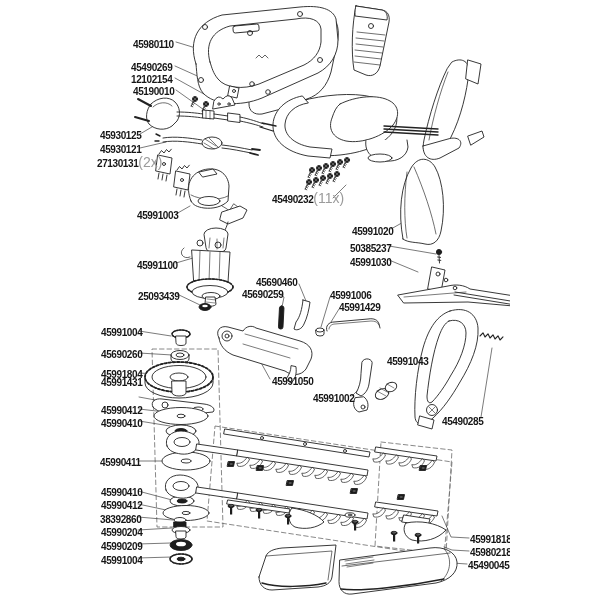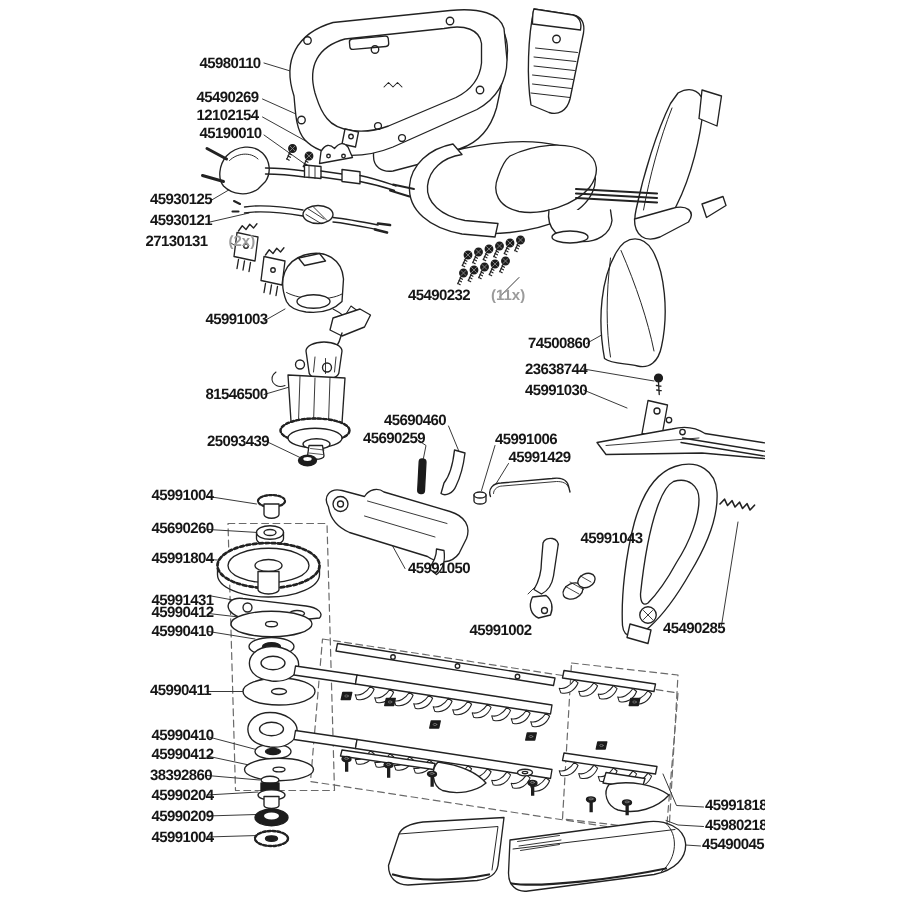--- a/index.html
+++ b/index.html
@@ -2,21 +2,21 @@
 <html><head>
 <meta charset="utf-8">
 <style>
   html,body{margin:0;padding:0;background:#fff;}
   #stage{position:relative;width:510px;height:600px;background:#ffffff;overflow:hidden;
          font-family:"Liberation Sans",sans-serif;}
   #art{position:absolute;left:0;top:0;}
   .lbl{position:absolute;white-space:nowrap;
        font:700 10px/10px "Liberation Sans",sans-serif;
        letter-spacing:-0.4px;color:#161616;}
-  .lbl .qty{font-weight:700;font-size:10px;color:#9b9b9b;letter-spacing:0;margin-left:14px;}
+  .lbl .qty{font-weight:400;font-size:14px;color:#9b9b9b;letter-spacing:0;margin-left:0;}
 </style>
 </head>
 <body>
 
 <div id="stage">
 
 <svg id="art" width="600" height="600" viewBox="0 0 600 600" fill="none" stroke="#222" stroke-width="0.9" stroke-linejoin="round" stroke-linecap="round">
   <defs>
     <g id="scrw">
       <path d="M-1.5,2 L-3.8,7.2 M-3.9,6.8 l1.7,1 M-3.1,4.9 l1.7,1 M-2.4,3.2 l1.7,1" stroke="#222" stroke-width=".8"></path>
@@ -413,38 +413,38 @@
 </svg>
 
   <div class="lbl" style="left:133px;top:38px"><span>45980110</span><span class="qty"></span></div>
   <div class="lbl" style="left:131px;top:61px"><span>45490269</span><span class="qty"></span></div>
   <div class="lbl" style="left:131px;top:73px"><span>12102154</span><span class="qty"></span></div>
   <div class="lbl" style="left:133px;top:85px"><span>45190010</span><span class="qty"></span></div>
   <div class="lbl" style="left:100px;top:129px"><span>45930125</span><span class="qty"></span></div>
   <div class="lbl" style="left:100px;top:143px"><span>45930121</span><span class="qty"></span></div>
   <div class="lbl" style="left:97px;top:157px"><span>27130131</span><span class="qty">(2x)</span></div>
   <div class="lbl" style="left:137px;top:209px"><span>45991003</span><span class="qty"></span></div>
-  <div class="lbl" style="left:137px;top:259px"><span>81546500</span><span class="qty"></span></div>
+  <div class="lbl" style="left:137px;top:259px"><span>45991100</span><span class="qty"></span></div>
   <div class="lbl" style="left:138px;top:290px"><span>25093439</span><span class="qty"></span></div>
   <div class="lbl" style="left:272px;top:193px"><span>45490232</span><span class="qty">(11x)</span></div>
-  <div class="lbl" style="left:352px;top:225px"><span>74500860</span><span class="qty"></span></div>
-  <div class="lbl" style="left:350px;top:242px"><span>23638744</span><span class="qty"></span></div>
+  <div class="lbl" style="left:352px;top:225px"><span>45991020</span><span class="qty"></span></div>
+  <div class="lbl" style="left:350px;top:242px"><span>50385237</span><span class="qty"></span></div>
   <div class="lbl" style="left:350px;top:256px"><span>45991030</span><span class="qty"></span></div>
   <div class="lbl" style="left:256px;top:276px"><span>45690460</span><span class="qty"></span></div>
   <div class="lbl" style="left:242px;top:288px"><span>45690259</span><span class="qty"></span></div>
   <div class="lbl" style="left:330px;top:289px"><span>45991006</span><span class="qty"></span></div>
   <div class="lbl" style="left:339px;top:301px"><span>45991429</span><span class="qty"></span></div>
   <div class="lbl" style="left:101px;top:326px"><span>45991004</span><span class="qty"></span></div>
   <div class="lbl" style="left:101px;top:348px"><span>45690260</span><span class="qty"></span></div>
   <div class="lbl" style="left:101px;top:368px"><span>45991804</span><span class="qty"></span></div>
-  <div class="lbl" style="left:101px;top:396px"><span>45991431</span><span class="qty"></span></div>
+  <div class="lbl" style="left:101px;top:376px"><span>45991431</span><span class="qty"></span></div>
   <div class="lbl" style="left:101px;top:404px"><span>45990412</span><span class="qty"></span></div>
   <div class="lbl" style="left:101px;top:417px"><span>45990410</span><span class="qty"></span></div>
   <div class="lbl" style="left:272px;top:375px"><span>45991050</span><span class="qty"></span></div>
-  <div class="lbl" style="left:313px;top:416px"><span>45991002</span><span class="qty"></span></div>
+  <div class="lbl" style="left:313px;top:392px"><span>45991002</span><span class="qty"></span></div>
   <div class="lbl" style="left:387px;top:355px"><span>45991043</span><span class="qty"></span></div>
   <div class="lbl" style="left:442px;top:415px"><span>45490285</span><span class="qty"></span></div>
   <div class="lbl" style="left:100px;top:456px"><span>45990411</span><span class="qty"></span></div>
   <div class="lbl" style="left:101px;top:486px"><span>45990410</span><span class="qty"></span></div>
   <div class="lbl" style="left:101px;top:499px"><span>45990412</span><span class="qty"></span></div>
   <div class="lbl" style="left:100px;top:513px"><span>38392860</span><span class="qty"></span></div>
   <div class="lbl" style="left:101px;top:526px"><span>45990204</span><span class="qty"></span></div>
   <div class="lbl" style="left:101px;top:540px"><span>45990209</span><span class="qty"></span></div>
   <div class="lbl" style="left:101px;top:554px"><span>45991004</span><span class="qty"></span></div>
   <div class="lbl" style="left:470px;top:533px"><span>45991818</span><span class="qty"></span></div>

